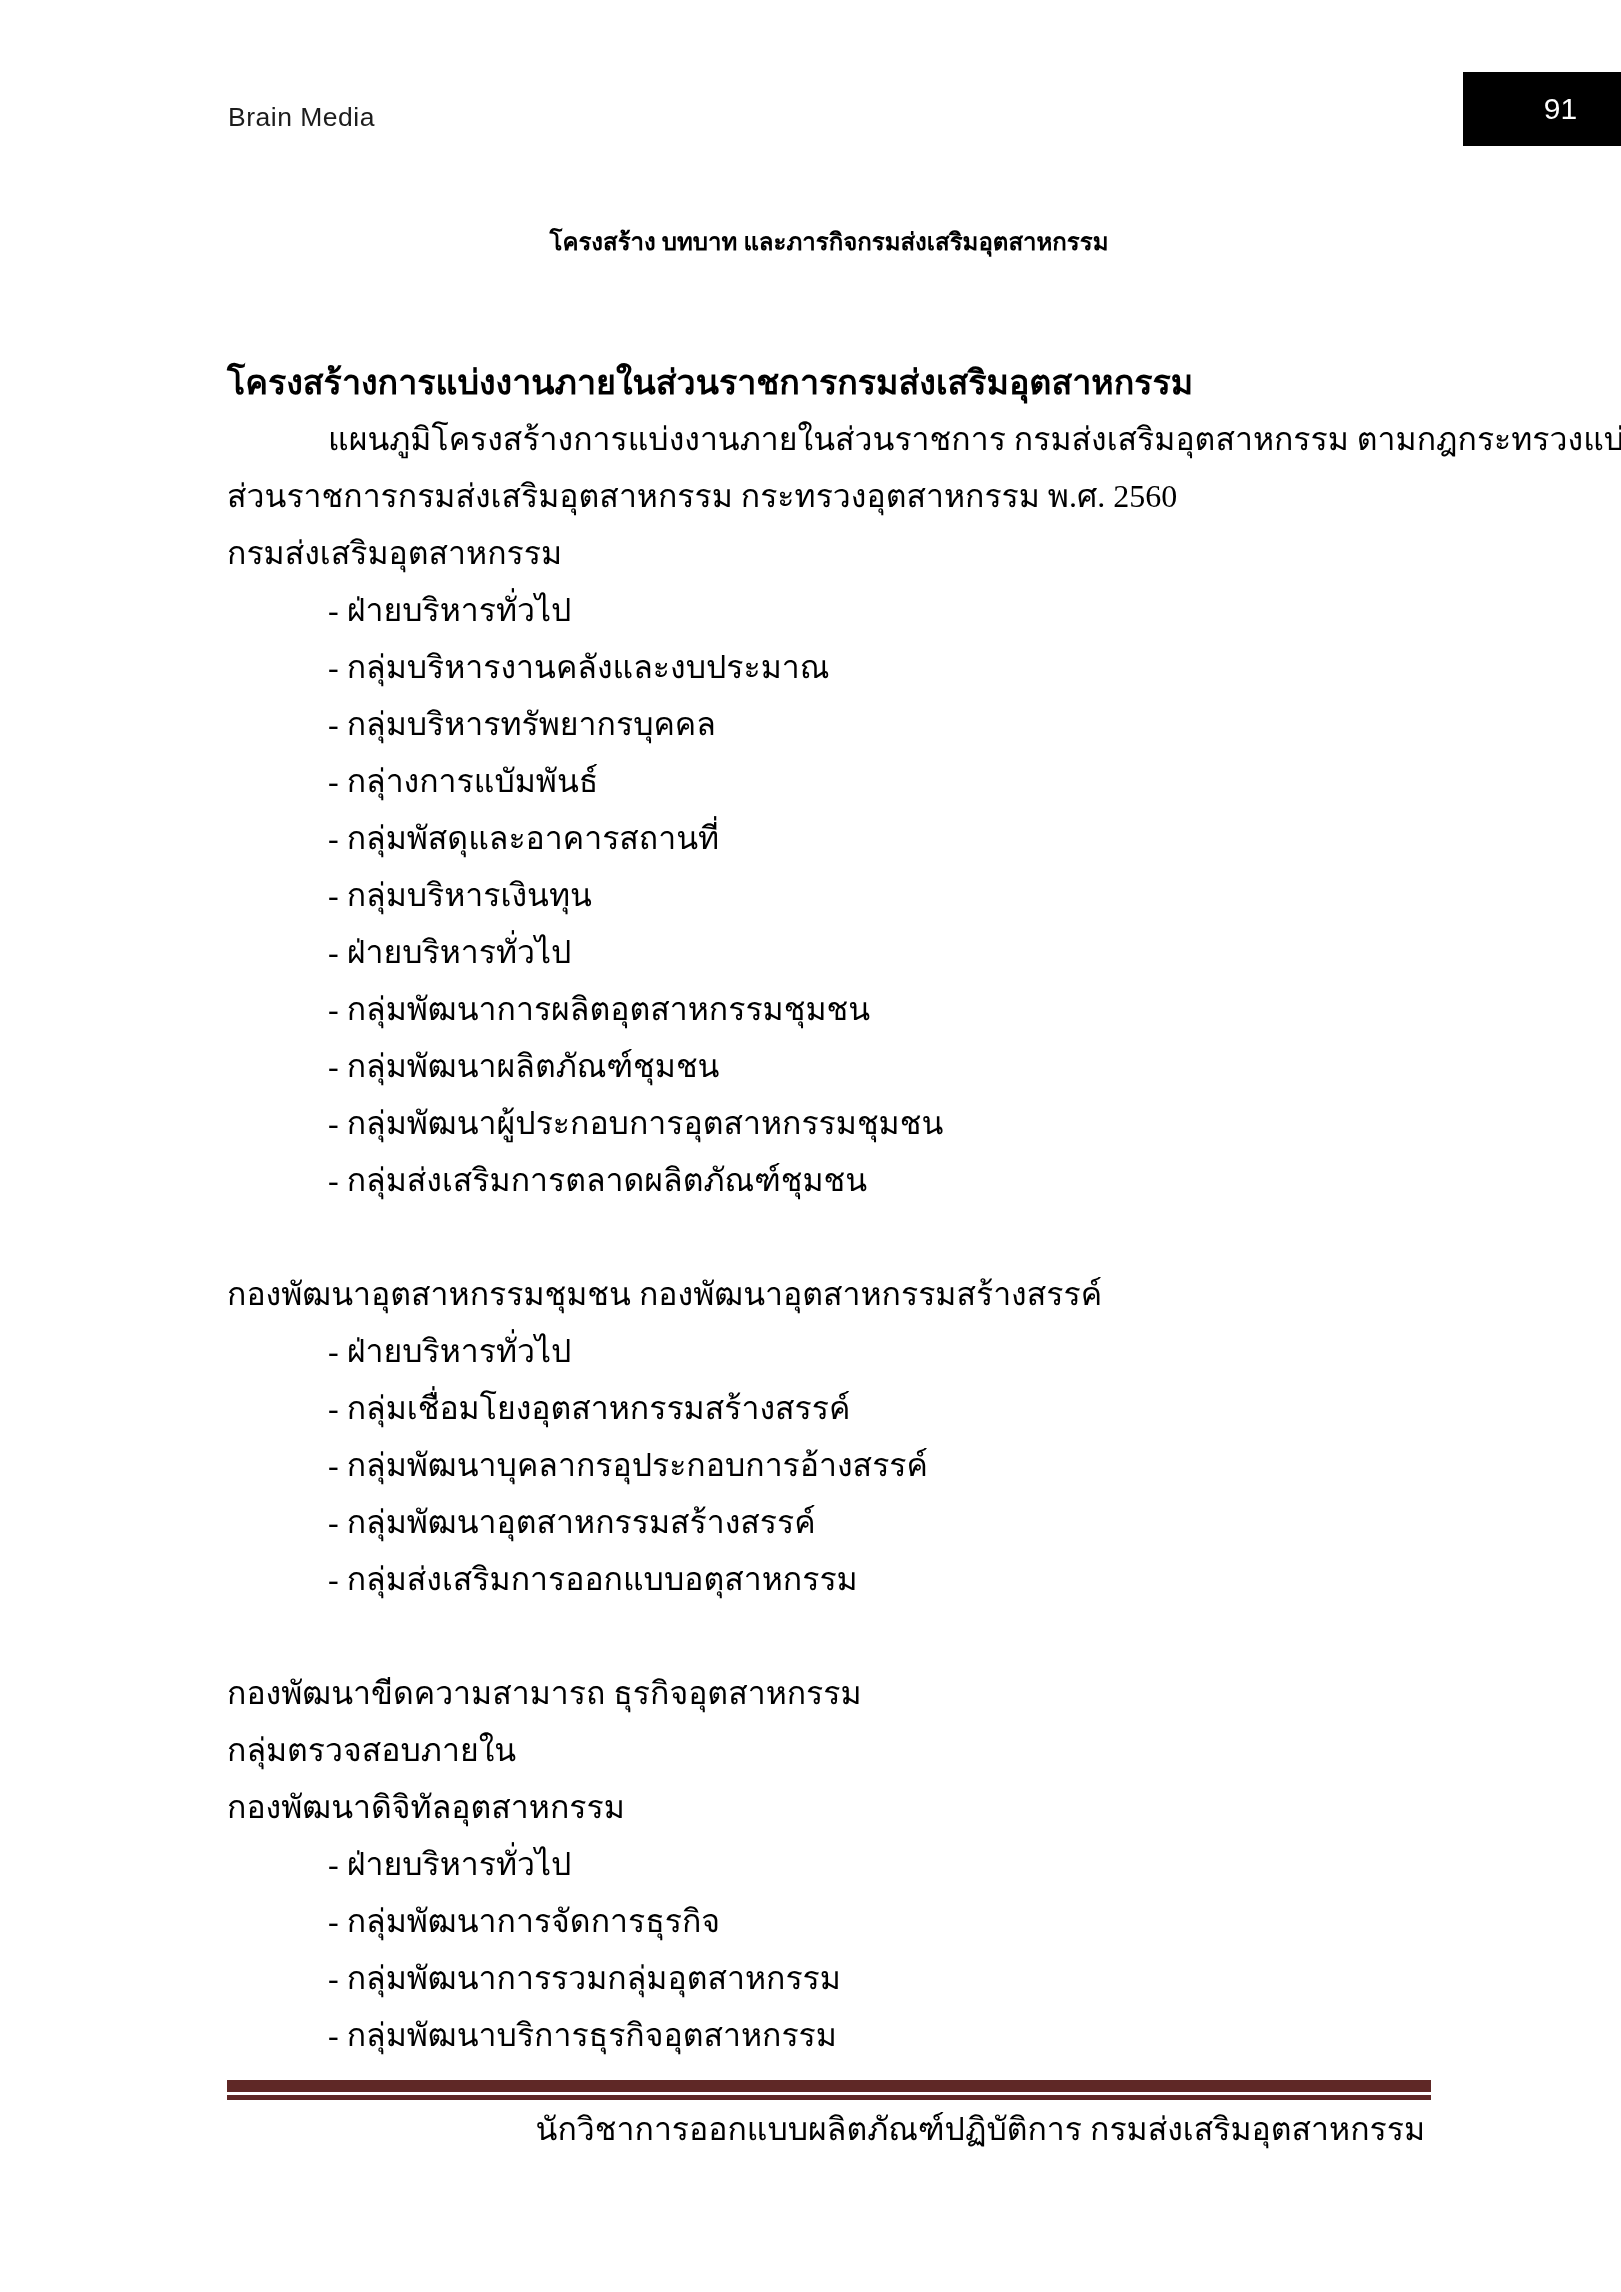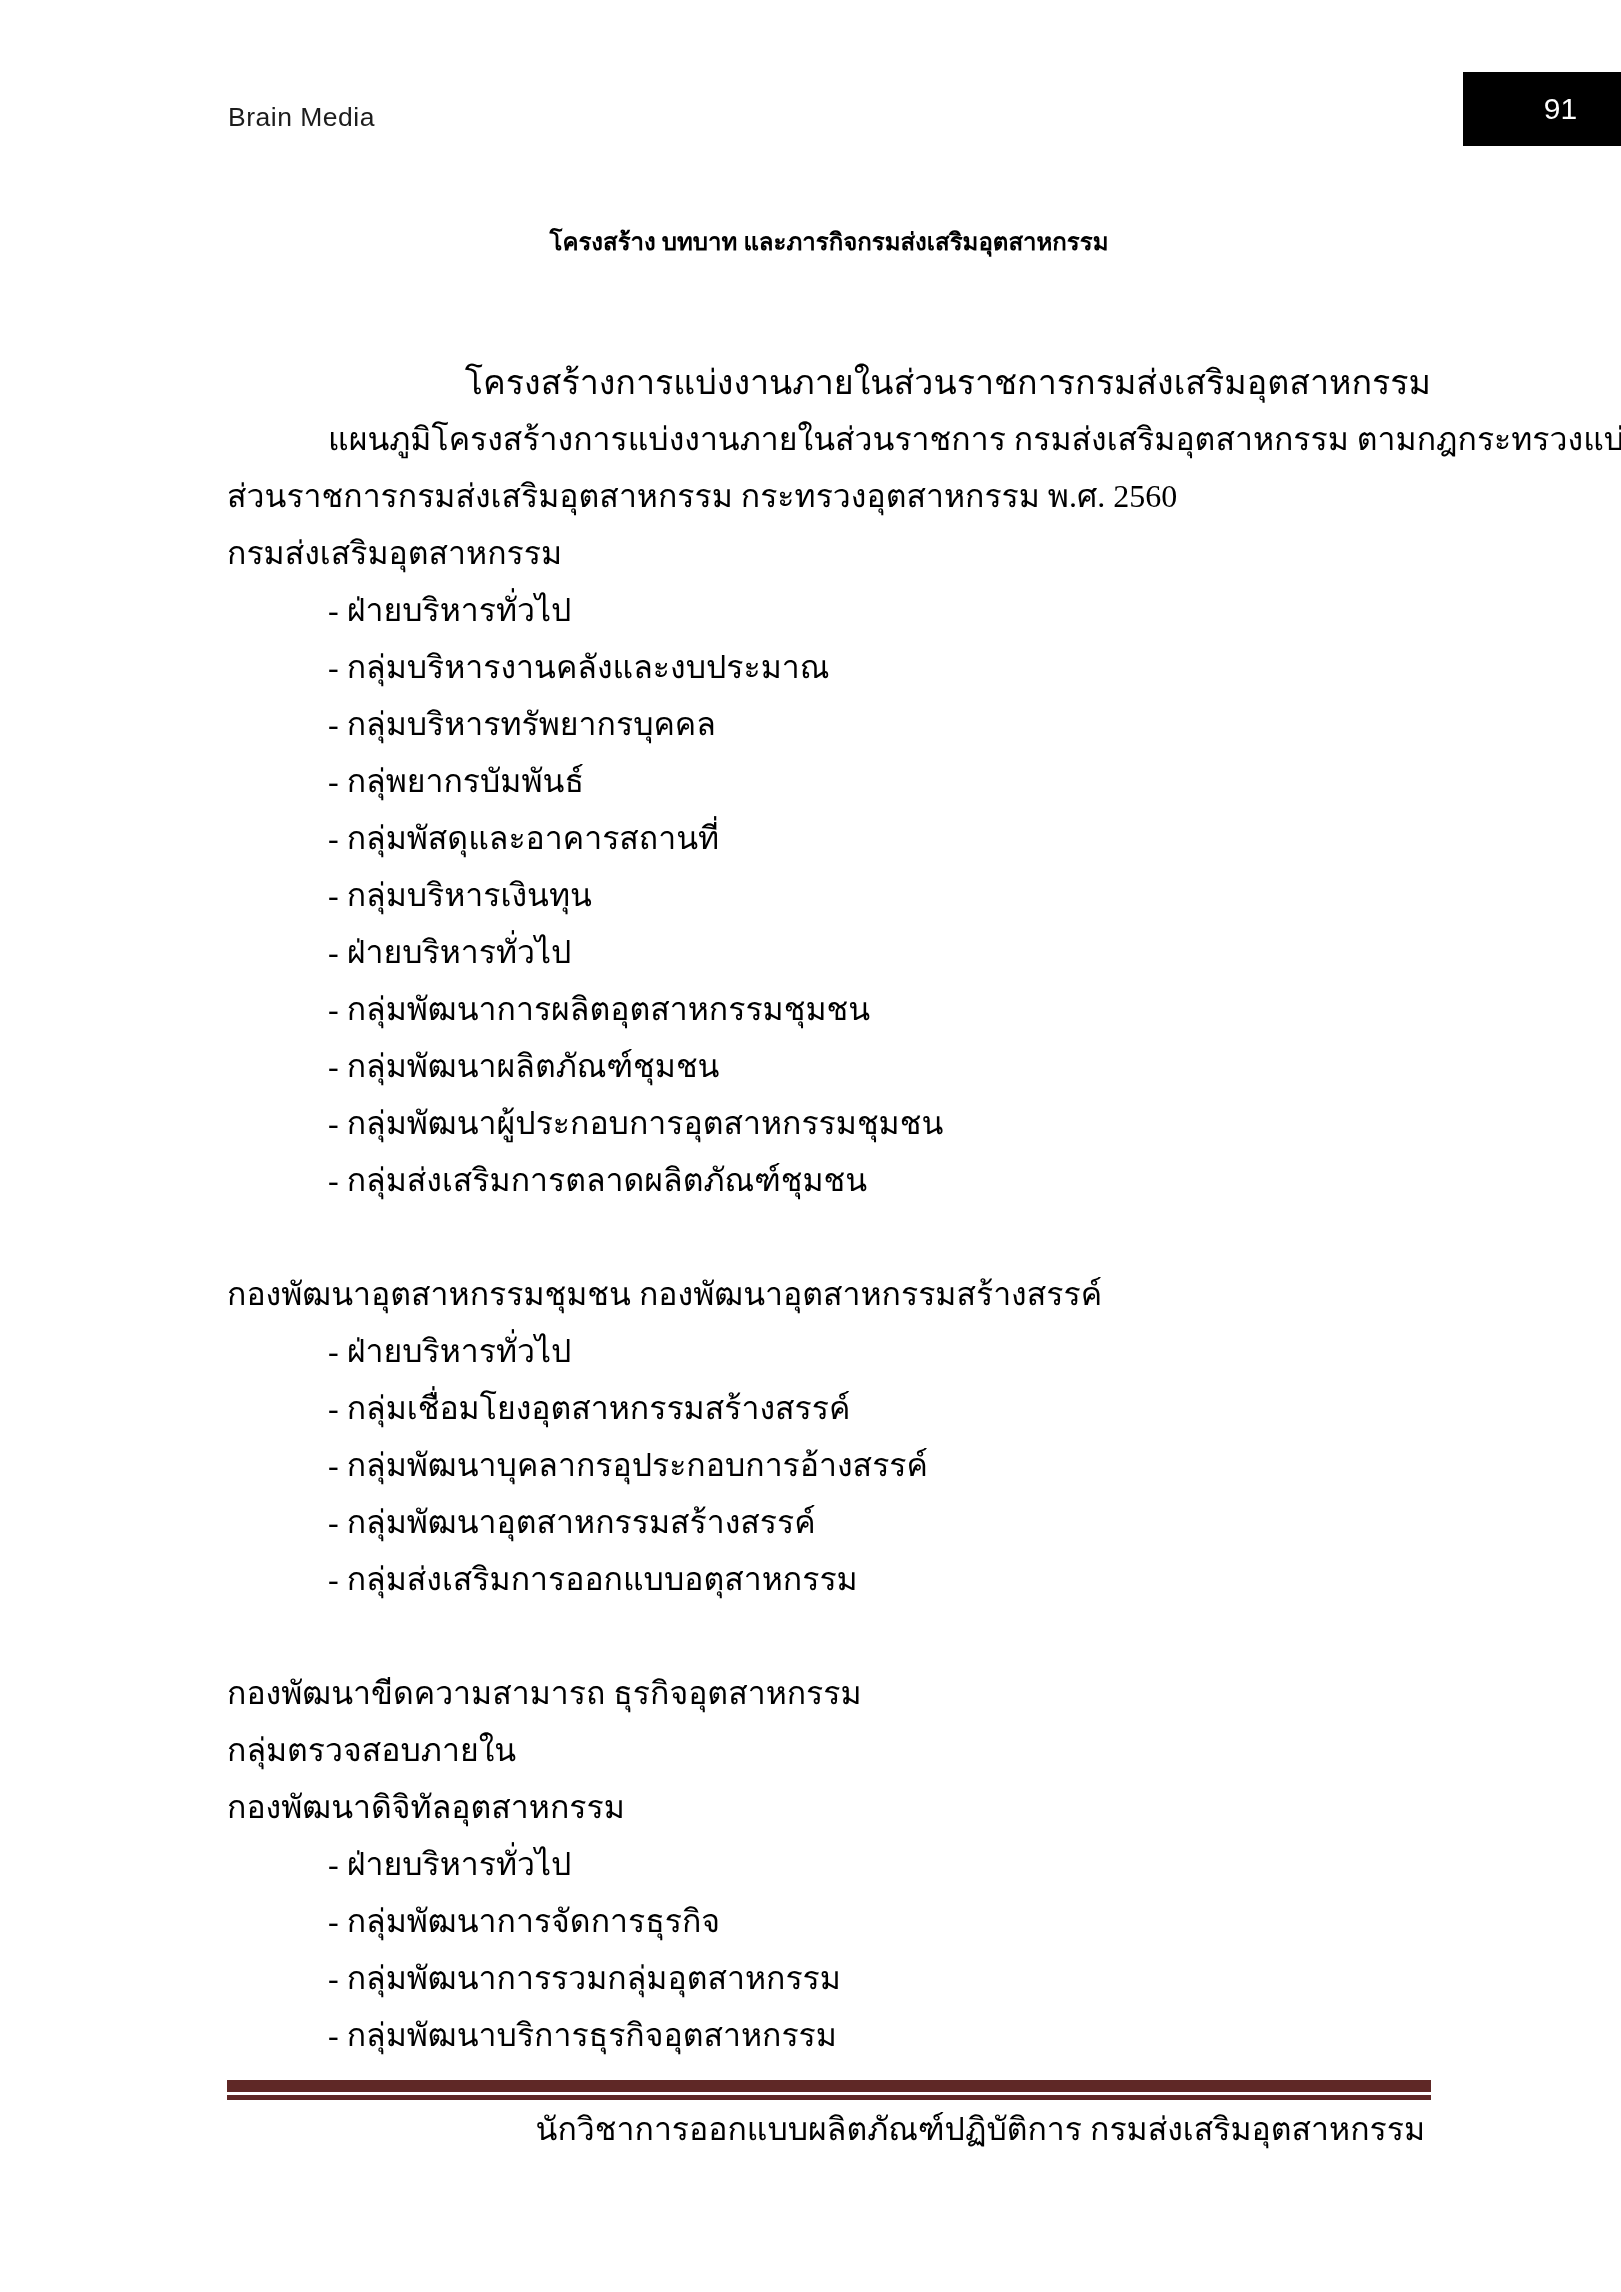--- a/index.html
+++ b/index.html
@@ -52,21 +52,21 @@
     font-size: 24px;
     line-height: 57px;
     margin: 0 0 83px 0;
     white-space: nowrap;
   }
   .line {
     font-size: 32px;
     line-height: 57px;
     white-space: nowrap;
   }
-  .line.heading { font-weight: normal; font-size: 34px; text-align: right; }
+  .line.heading { font-weight: bold; font-size: 34px; }
   .line.indent  { padding-left: 101px; }
   .line.item    { padding-left: 101px; }
   .line.space-above { margin-top: 57px; }
   .rule-thick {
     position: absolute;
     left: 227px;
     top: 2080px;
     width: 1204px;
     height: 11.8px;
     background: #5f2826;
@@ -104,21 +104,21 @@
   <div class="content">
     <div class="doc-title">โครงสร้าง บทบาท และภารกิจกรมส่งเสริมอุตสาหกรรม</div>
     <div id="body-lines">
         <div class="line heading">โครงสร้างการแบ่งงานภายในส่วนราชการกรมส่งเสริมอุตสาหกรรม</div>
         <div class="line indent">แผนภูมิโครงสร้างการแบ่งงานภายในส่วนราชการ กรมส่งเสริมอุตสาหกรรม ตามกฎกระทรวงแบ่ง</div>
         <div class="line plain">ส่วนราชการกรมส่งเสริมอุตสาหกรรม กระทรวงอุตสาหกรรม พ.ศ. 2560</div>
         <div class="line plain">กรมส่งเสริมอุตสาหกรรม</div>
         <div class="line item">- ฝ่ายบริหารทั่วไป</div>
         <div class="line item">- กลุ่มบริหารงานคลังและงบประมาณ</div>
         <div class="line item">- กลุ่มบริหารทรัพยากรบุคคล</div>
-        <div class="line item">- กลุ่พยากรบัมพันธ์</div>
+        <div class="line item">- กลุ่างการแบัมพันธ์</div>
         <div class="line item">- กลุ่มพัสดุและอาคารสถานที่</div>
         <div class="line item">- กลุ่มบริหารเงินทุน</div>
         <div class="line item">- ฝ่ายบริหารทั่วไป</div>
         <div class="line item">- กลุ่มพัฒนาการผลิตอุตสาหกรรมชุมชน</div>
         <div class="line item">- กลุ่มพัฒนาผลิตภัณฑ์ชุมชน</div>
         <div class="line item">- กลุ่มพัฒนาผู้ประกอบการอุตสาหกรรมชุมชน</div>
         <div class="line item">- กลุ่มส่งเสริมการตลาดผลิตภัณฑ์ชุมชน</div>
         <div class="line plain space-above">กองพัฒนาอุตสาหกรรมชุมชน กองพัฒนาอุตสาหกรรมสร้างสรรค์</div>
         <div class="line item">- ฝ่ายบริหารทั่วไป</div>
         <div class="line item">- กลุ่มเชื่อมโยงอุตสาหกรรมสร้างสรรค์</div>

